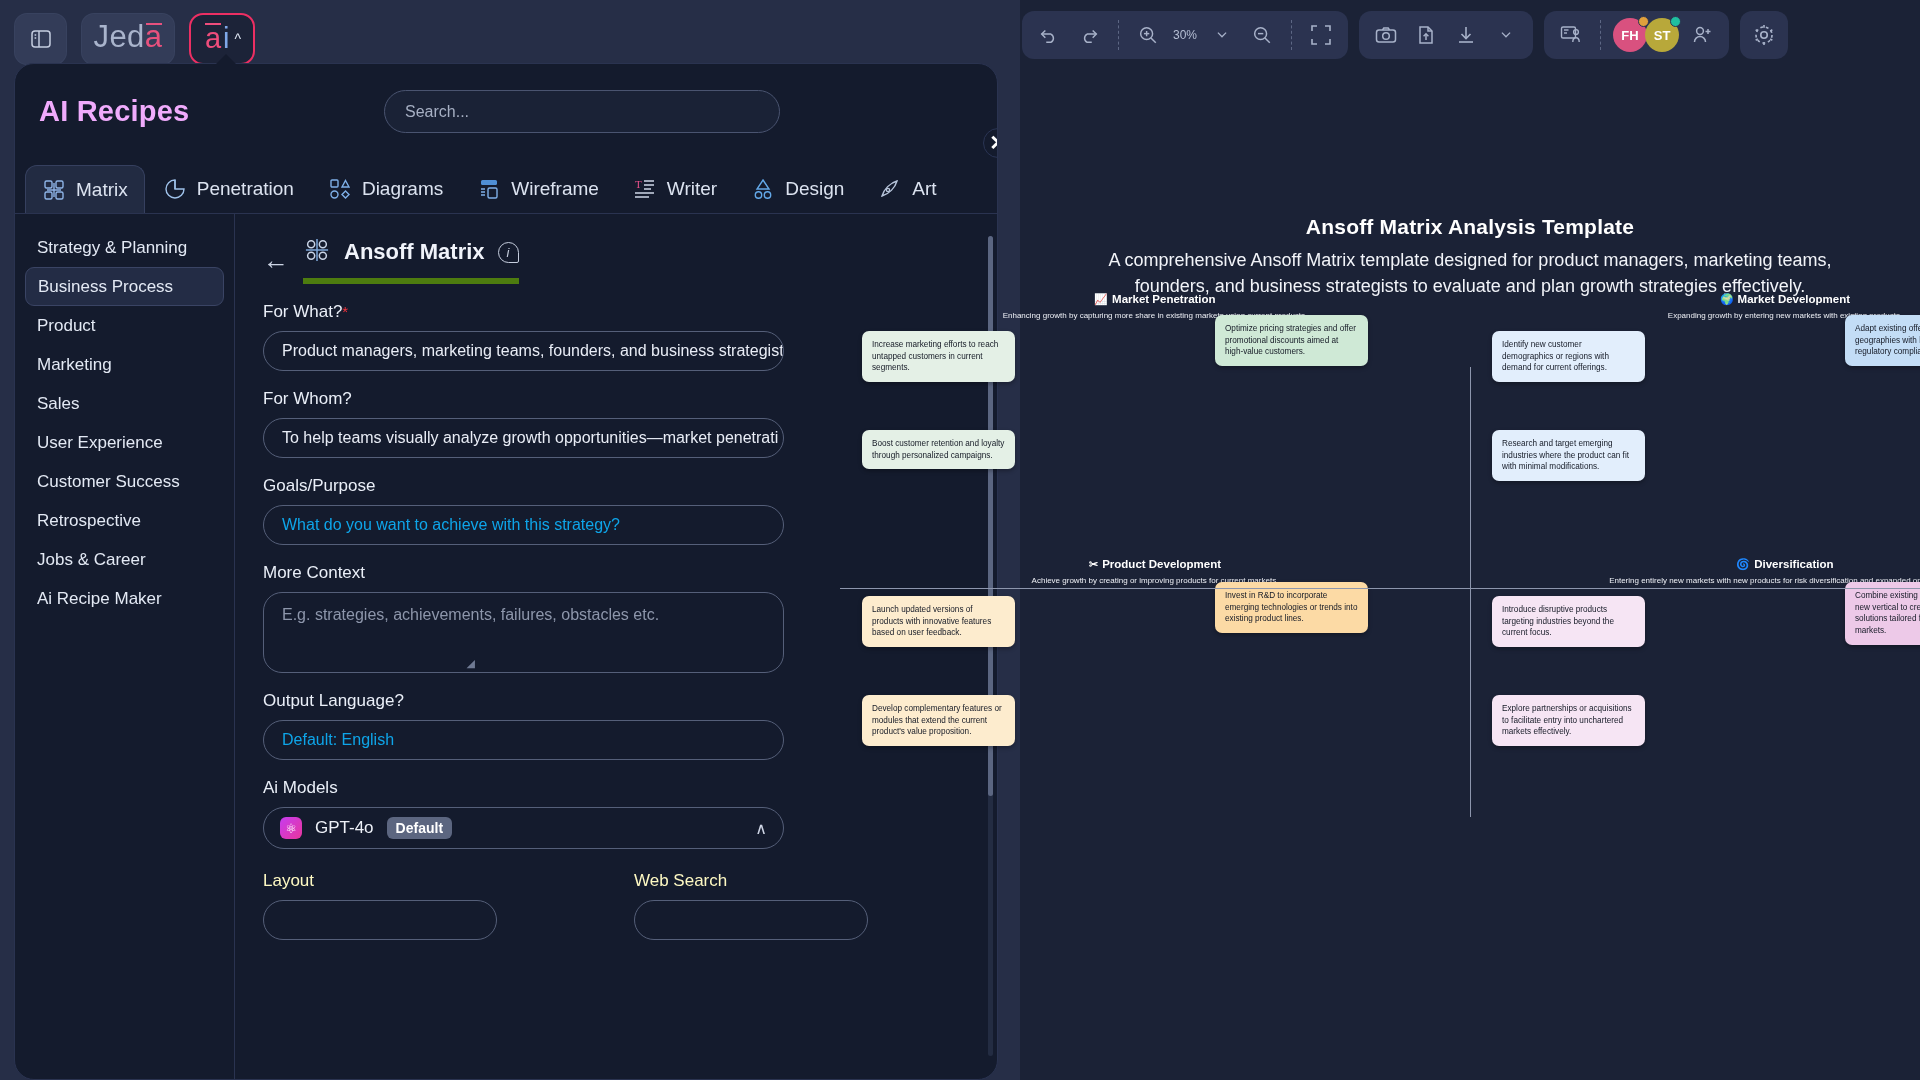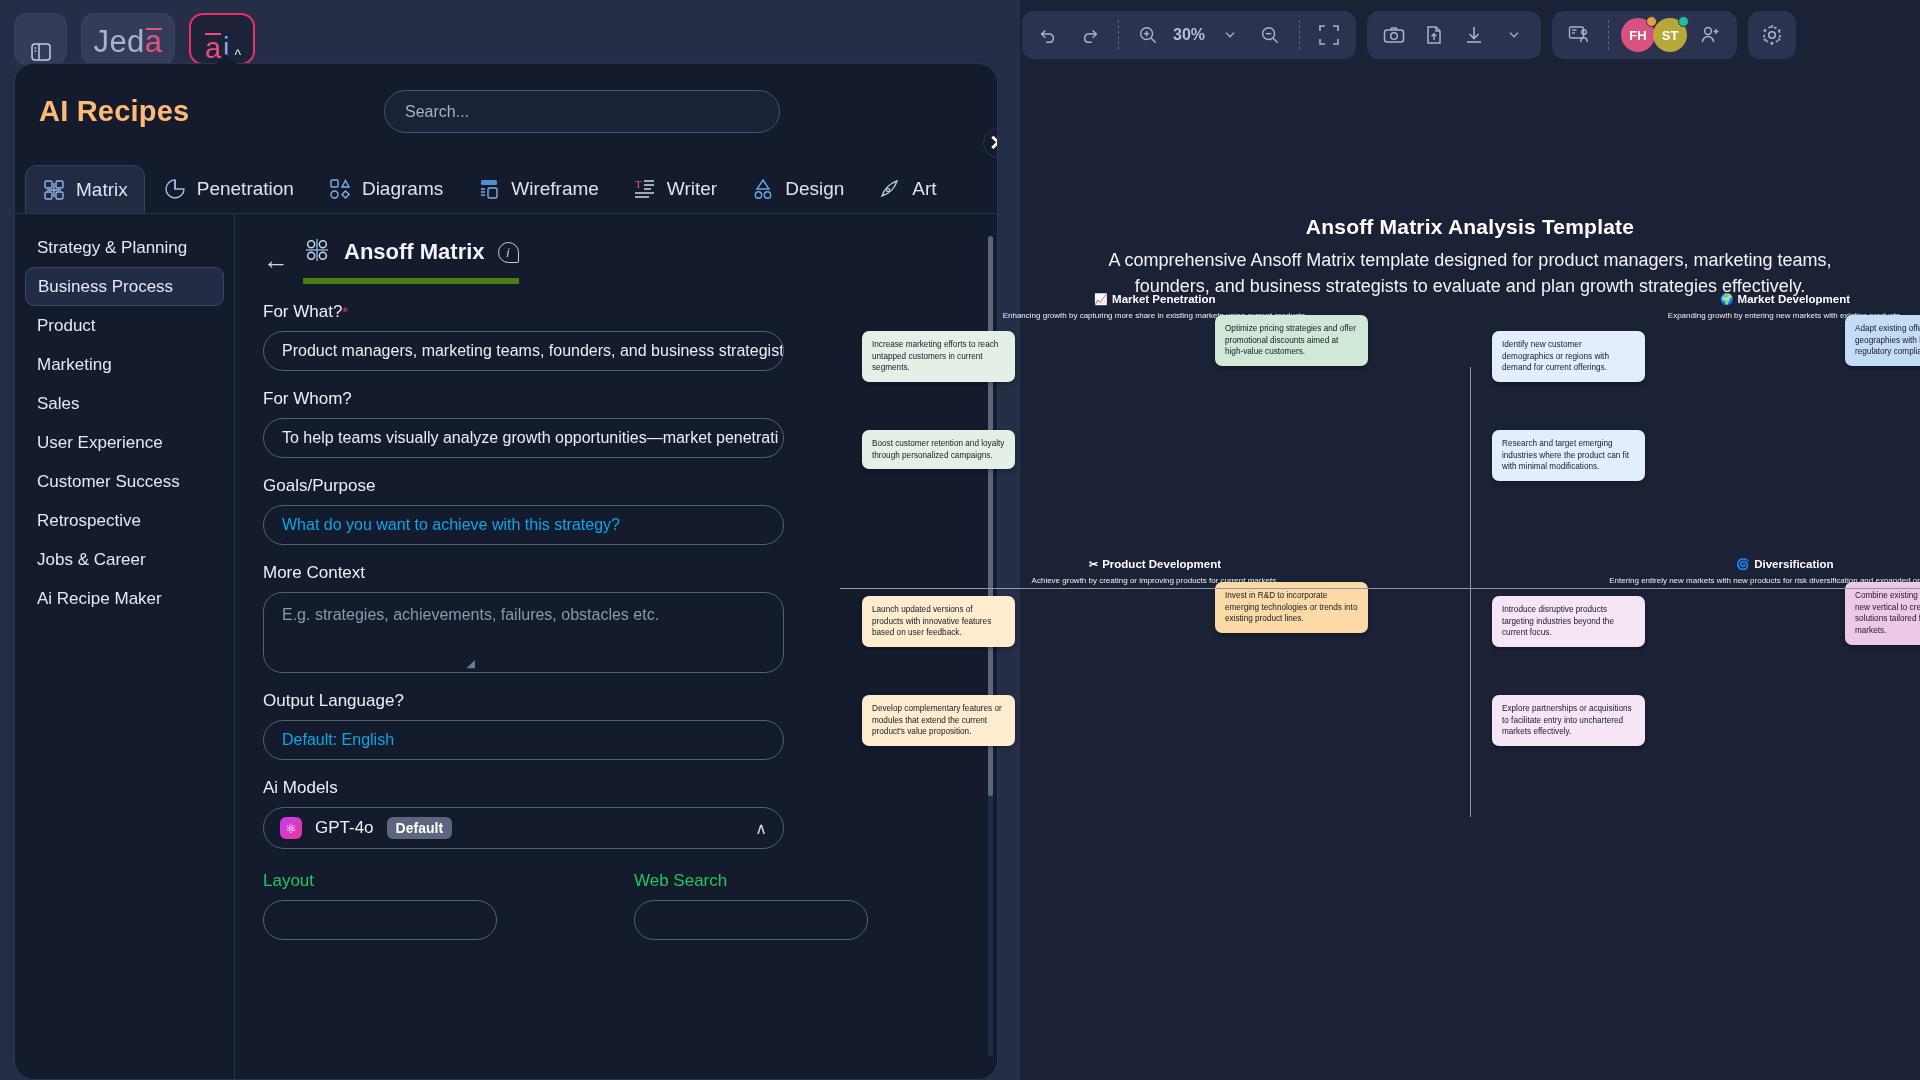--- a/index.html
+++ b/index.html
@@ -15,21 +15,21 @@
   #app-shell {
     position:absolute; left:0; top:0; width:1020px; height:1080px;
     background:#262e47;
   }
   #topbar {
     position:absolute; left:0; top:0; width:1020px; height:77px;
     display:flex; align-items:center; gap:14px; padding-left:14px;
   }
   .tb-btn {
     background:#333c58; border:1px solid #3d476680; border-radius:13px;
-    height:52px; display:flex; align-items:flex-end; justify-content:center;
+    height:52px; display:flex; align-items:center; justify-content:center;
     color:#c5cde0;
   }
   #panel-toggle { width:53px; }
   #jeda-logo {
     width:94px; font-size:31px; letter-spacing:.5px; font-weight:400;
     color:#a9b4cc; padding-bottom:4px;
   }
   #jeda-logo .d-accent { color:#e8517e; position:relative; }
   #jeda-logo .d-accent:after{
     content:""; position:absolute; left:1px; right:1px; top:4px; height:2px; background:#e8517e;
@@ -62,21 +62,21 @@
   }
   #close-btn {
     position:absolute; left:968px; top:64px; width:30px; height:30px; border-radius:50%;
     background:#141b2d; color:#fff; font-size:21px; font-weight:bold;
     display:flex;align-items:center;justify-content:center; z-index:9;
     border:1px solid #2b3554;
   }
   #panel-head {
     display:flex; align-items:center; height:95px; padding:0 24px;
   }
-  #panel-title { font-size:29px; font-weight:bold; letter-spacing:.2px; color:#fdba74; }
+  #panel-title { font-size:29px; font-weight:bold; letter-spacing:.2px; color:#f0abfc; }
   #search-wrap { margin-left:auto; margin-right:193px; }
   #search-input {
     width:396px; height:43px; border-radius:22px;
     background:#1a2236; border:1px solid #4a5470;
     color:#aab3c7; font-size:16px; padding:0 20px;
     font-family:"Liberation Sans", sans-serif;
   }
   #search-input::placeholder{ color:#a7b0c4; }
 
   
@@ -150,21 +150,21 @@
     display:flex;align-items:center;justify-content:center;font-size:13px;color:#fff;
   }
   #model-name { font-size:17px; color:#eef1f8; }
   #model-default {
     background:#5c6680; color:#fff; font-size:14px; font-weight:bold;
     border-radius:6px; padding:3px 9px;
   }
   #model-chevron { margin-left:auto; color:#cfd6e5; font-size:16px; }
 
   #bottom-row { display:flex; gap:137px; margin-top:22px; }
-  .bottom-label { font-size:17px; color:#22c55e; margin-bottom:9px; }
+  .bottom-label { font-size:17px; color:#fef9c3; margin-bottom:9px; }
   .bottom-box { width:234px; height:40px; border-radius:21px; border:1px solid #555f79; }
   #form-scrollbar-track{
     position:absolute; right:4px; top:22px; width:5px; height:820px;
     background:#232c42; border-radius:3px;
   }
   #form-scrollbar-thumb{
     position:absolute; right:4px; top:22px; width:5px; height:560px;
     background:#5b6681; border-radius:3px;
   }
 
@@ -178,21 +178,21 @@
   }
   .tgroup {
     background:#2b3350; border-radius:12px; height:48px;
     display:flex; align-items:center; padding:0 10px; gap:6px;
   }
   .ticon {
     width:34px;height:34px;display:flex;align-items:center;justify-content:center;
     color:#a8b2c9;
   }
   .tdiv { width:1px; height:30px; border-left:1px dashed #5d6784; margin:0 6px; }
-  #zoom-val { font-size:16px; font-weight:bold; color:#b6bfd4; padding:0 2px; }
+  #zoom-val { font-size:12px; font-weight:normal; color:#b6bfd4; padding:0 2px; }
   .avatar {
     width:34px;height:34px;border-radius:50%;
     display:flex;align-items:center;justify-content:center;
     font-size:13px;font-weight:bold;color:#fff; position:relative;
   }
   .avatar .dot {
     position:absolute; right:-2px; top:-2px; width:11px;height:11px;border-radius:50%;
     border:1px solid #2b3350;
   }
   #gear-group { background:#2b3350; border-radius:12px; width:48px; height:48px;

